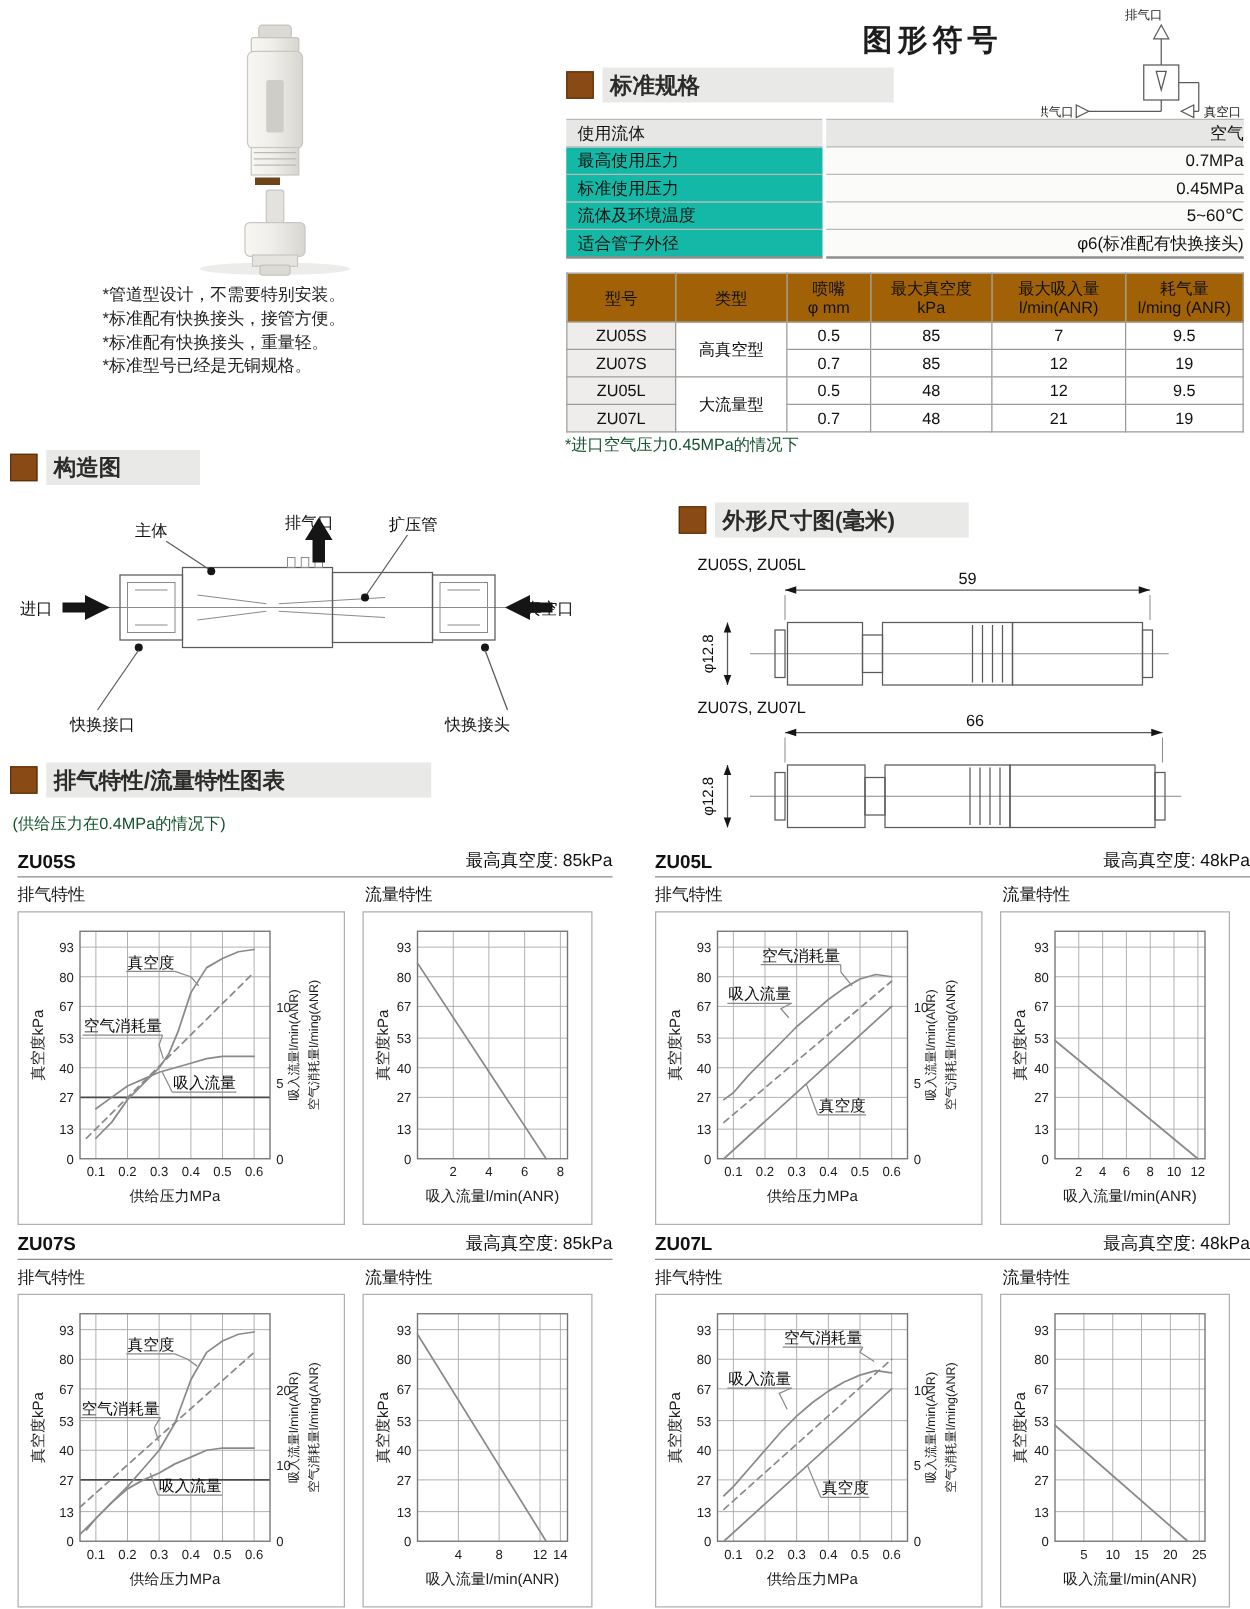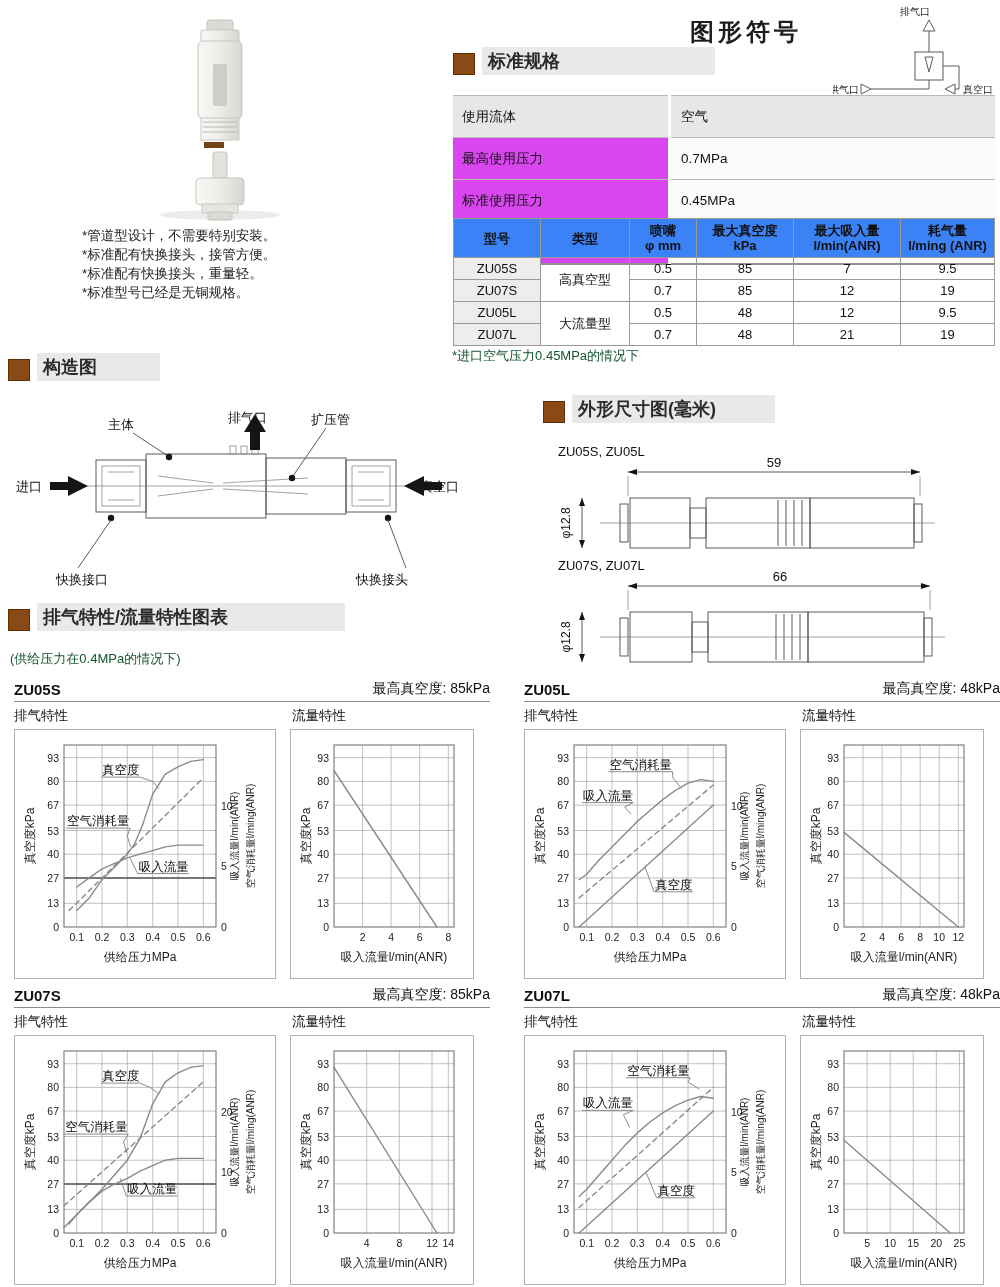--- a/index.html
+++ b/index.html
@@ -1,32 +1,32 @@
 <!DOCTYPE html>
 <html><head>
 <meta charset="utf-8">
 <style>
   html,body{margin:0;padding:0;background:#fff}
   body{width:1000px;height:1287px;position:relative;font-family:"Liberation Sans","DejaVu Sans",sans-serif;color:#111}
   .abs{position:absolute}
-  .sec{display:flex;align-items:flex-end;height:15px}
+  .sec{display:flex;align-items:center;height:15px}
   .sec .sq{width:20px;height:20px;background:#8a4a15;border:1px solid #5d3007;margin-right:7px;flex:0 0 auto}
   .sec .t{background:#e9e9e7;font-weight:bold;font-size:18px;color:#2b2b2b;padding:2px 12px 2px 6px;white-space:nowrap}
   .bigtitle{font-size:24px;font-weight:bold;letter-spacing:4px;color:#1d1d1d}
   .features{font-size:13.5px;line-height:19px;color:#222}
   
   .spec{width:542px;border-collapse:collapse;border-bottom:2px solid #8f8f8d;font-size:13.5px}
-  .spec td{height:21px;border-top:1px solid #b9b9b7;padding:10px}
-  .spec td.l{background:#d946ef;width:196px;padding-left:9px}
-  .spec td.r{text-align:left;border-left:3px solid #fff;background:#fbfbf9}
+  .spec td{height:21px;border-top:1px solid #b9b9b7;padding:0}
+  .spec td.l{background:#14b8a6;width:196px;padding-left:9px}
+  .spec td.r{text-align:right;border-left:3px solid #fff;background:#fbfbf9}
   .spec tr.first td{background:#e7e7e5}
   
   .mt{width:542px;border-collapse:collapse;font-size:13px;text-align:center}
   .mt th,.mt td{border:1px solid #9a9a98;height:21px;padding:0 2px}
-  .mt th{background:#3b82f6;font-weight:bold;white-space:pre-line;line-height:15px;height:38px}
+  .mt th{background:#a16207;font-weight:normal;white-space:pre-line;line-height:15px;height:38px}
   .mt td.mod{background:#eeedeb}
   .fn{font-size:13px;color:#14532d}
   
   .grp{position:absolute;width:476px}
   .ghead{display:flex;justify-content:space-between;align-items:flex-end;border-bottom:1px solid #8c8c8c;padding-bottom:3px;font-size:14px}
   .ghead .gm{font-weight:bold;font-size:15px}
   .glabels{display:flex;font-size:13.5px;margin:5px 0 4px 0}
   .glabels .la{width:278px}
   .gcharts{display:flex;gap:14px;align-items:flex-start}
   .plotbox{border:1px solid #b0b0ae;background:#fff;padding:7px}
@@ -113,20 +113,24 @@
         <td class="l">使用流体</td>
         <td class="r">空气</td>
       </tr>
   <tr>
         <td class="l">最高使用压力</td>
         <td class="r">0.7MPa</td>
       </tr>
   <tr>
         <td class="l">标准使用压力</td>
         <td class="r">0.45MPa</td>
+      </tr>
+  <tr>
+        <td class="l">流体及环境温度</td>
+        <td class="r">5~60℃</td>
       </tr>
   <tr>
         <td class="l">适合管子外径</td>
         <td class="r">φ6(标准配有快换接头)</td>
       </tr>
 </tbody>
   </table>
 
 <table class="mt abs" style="left:453px;top:218px">
   <tbody>

